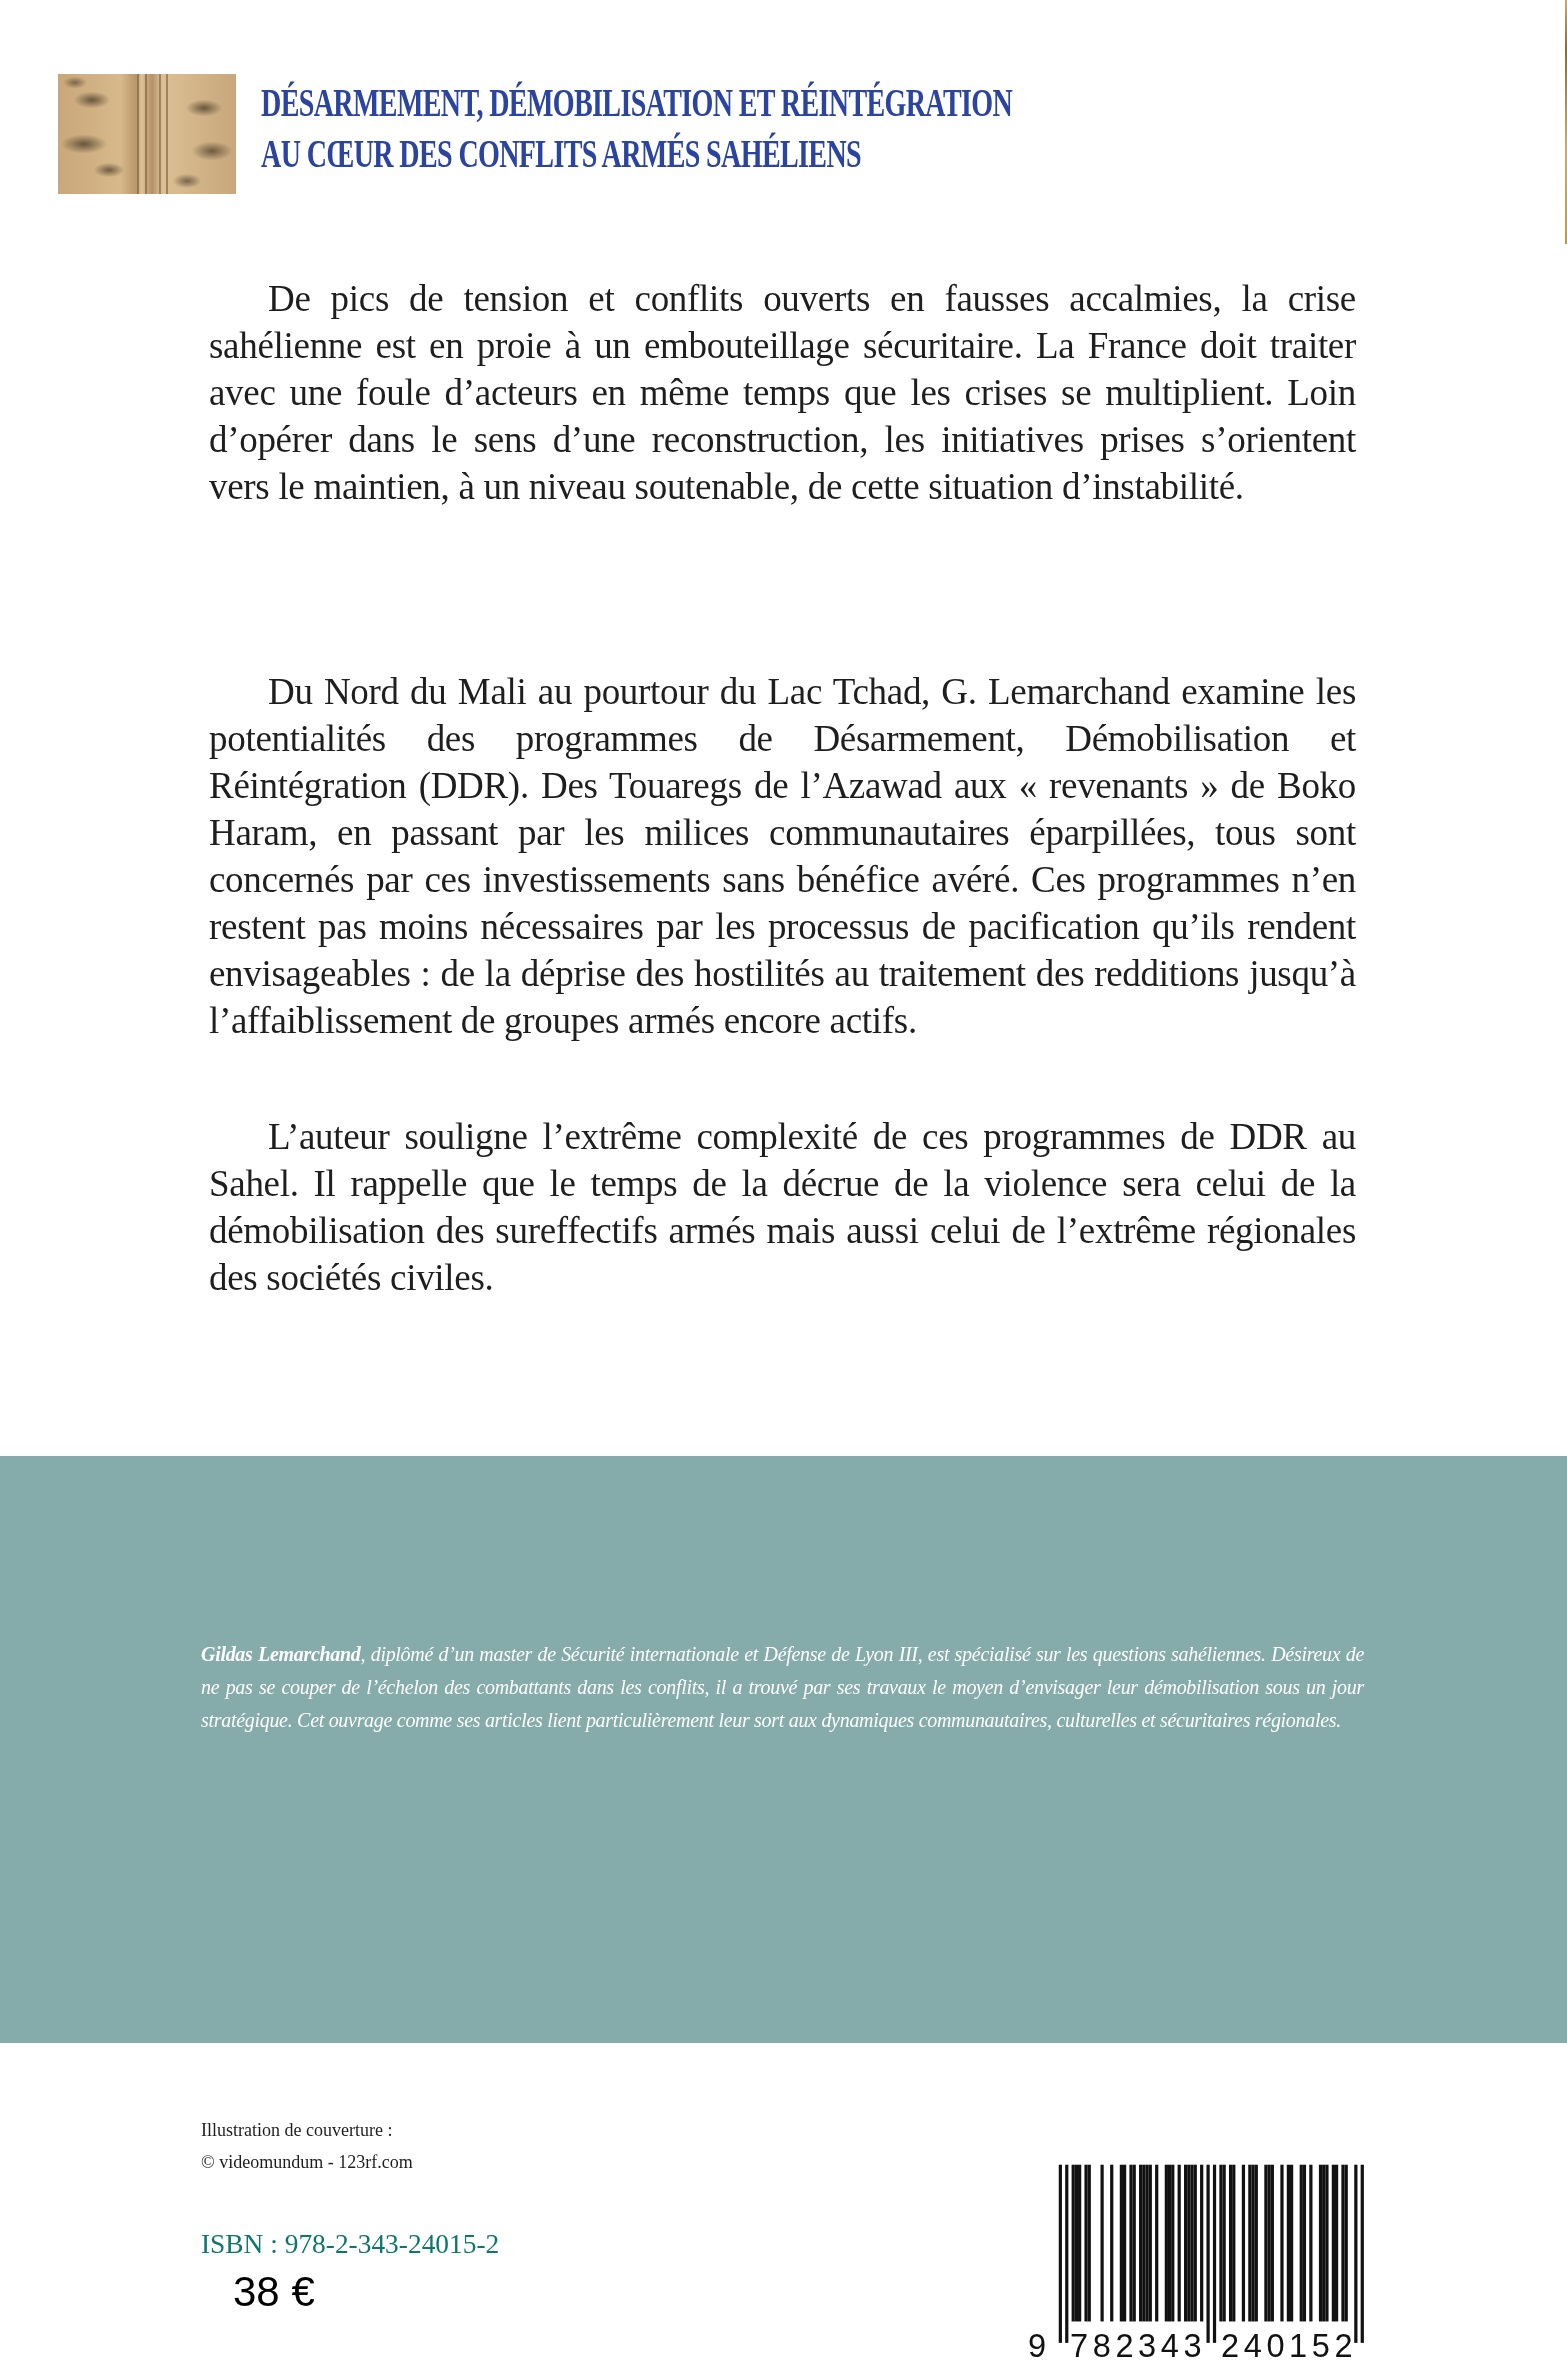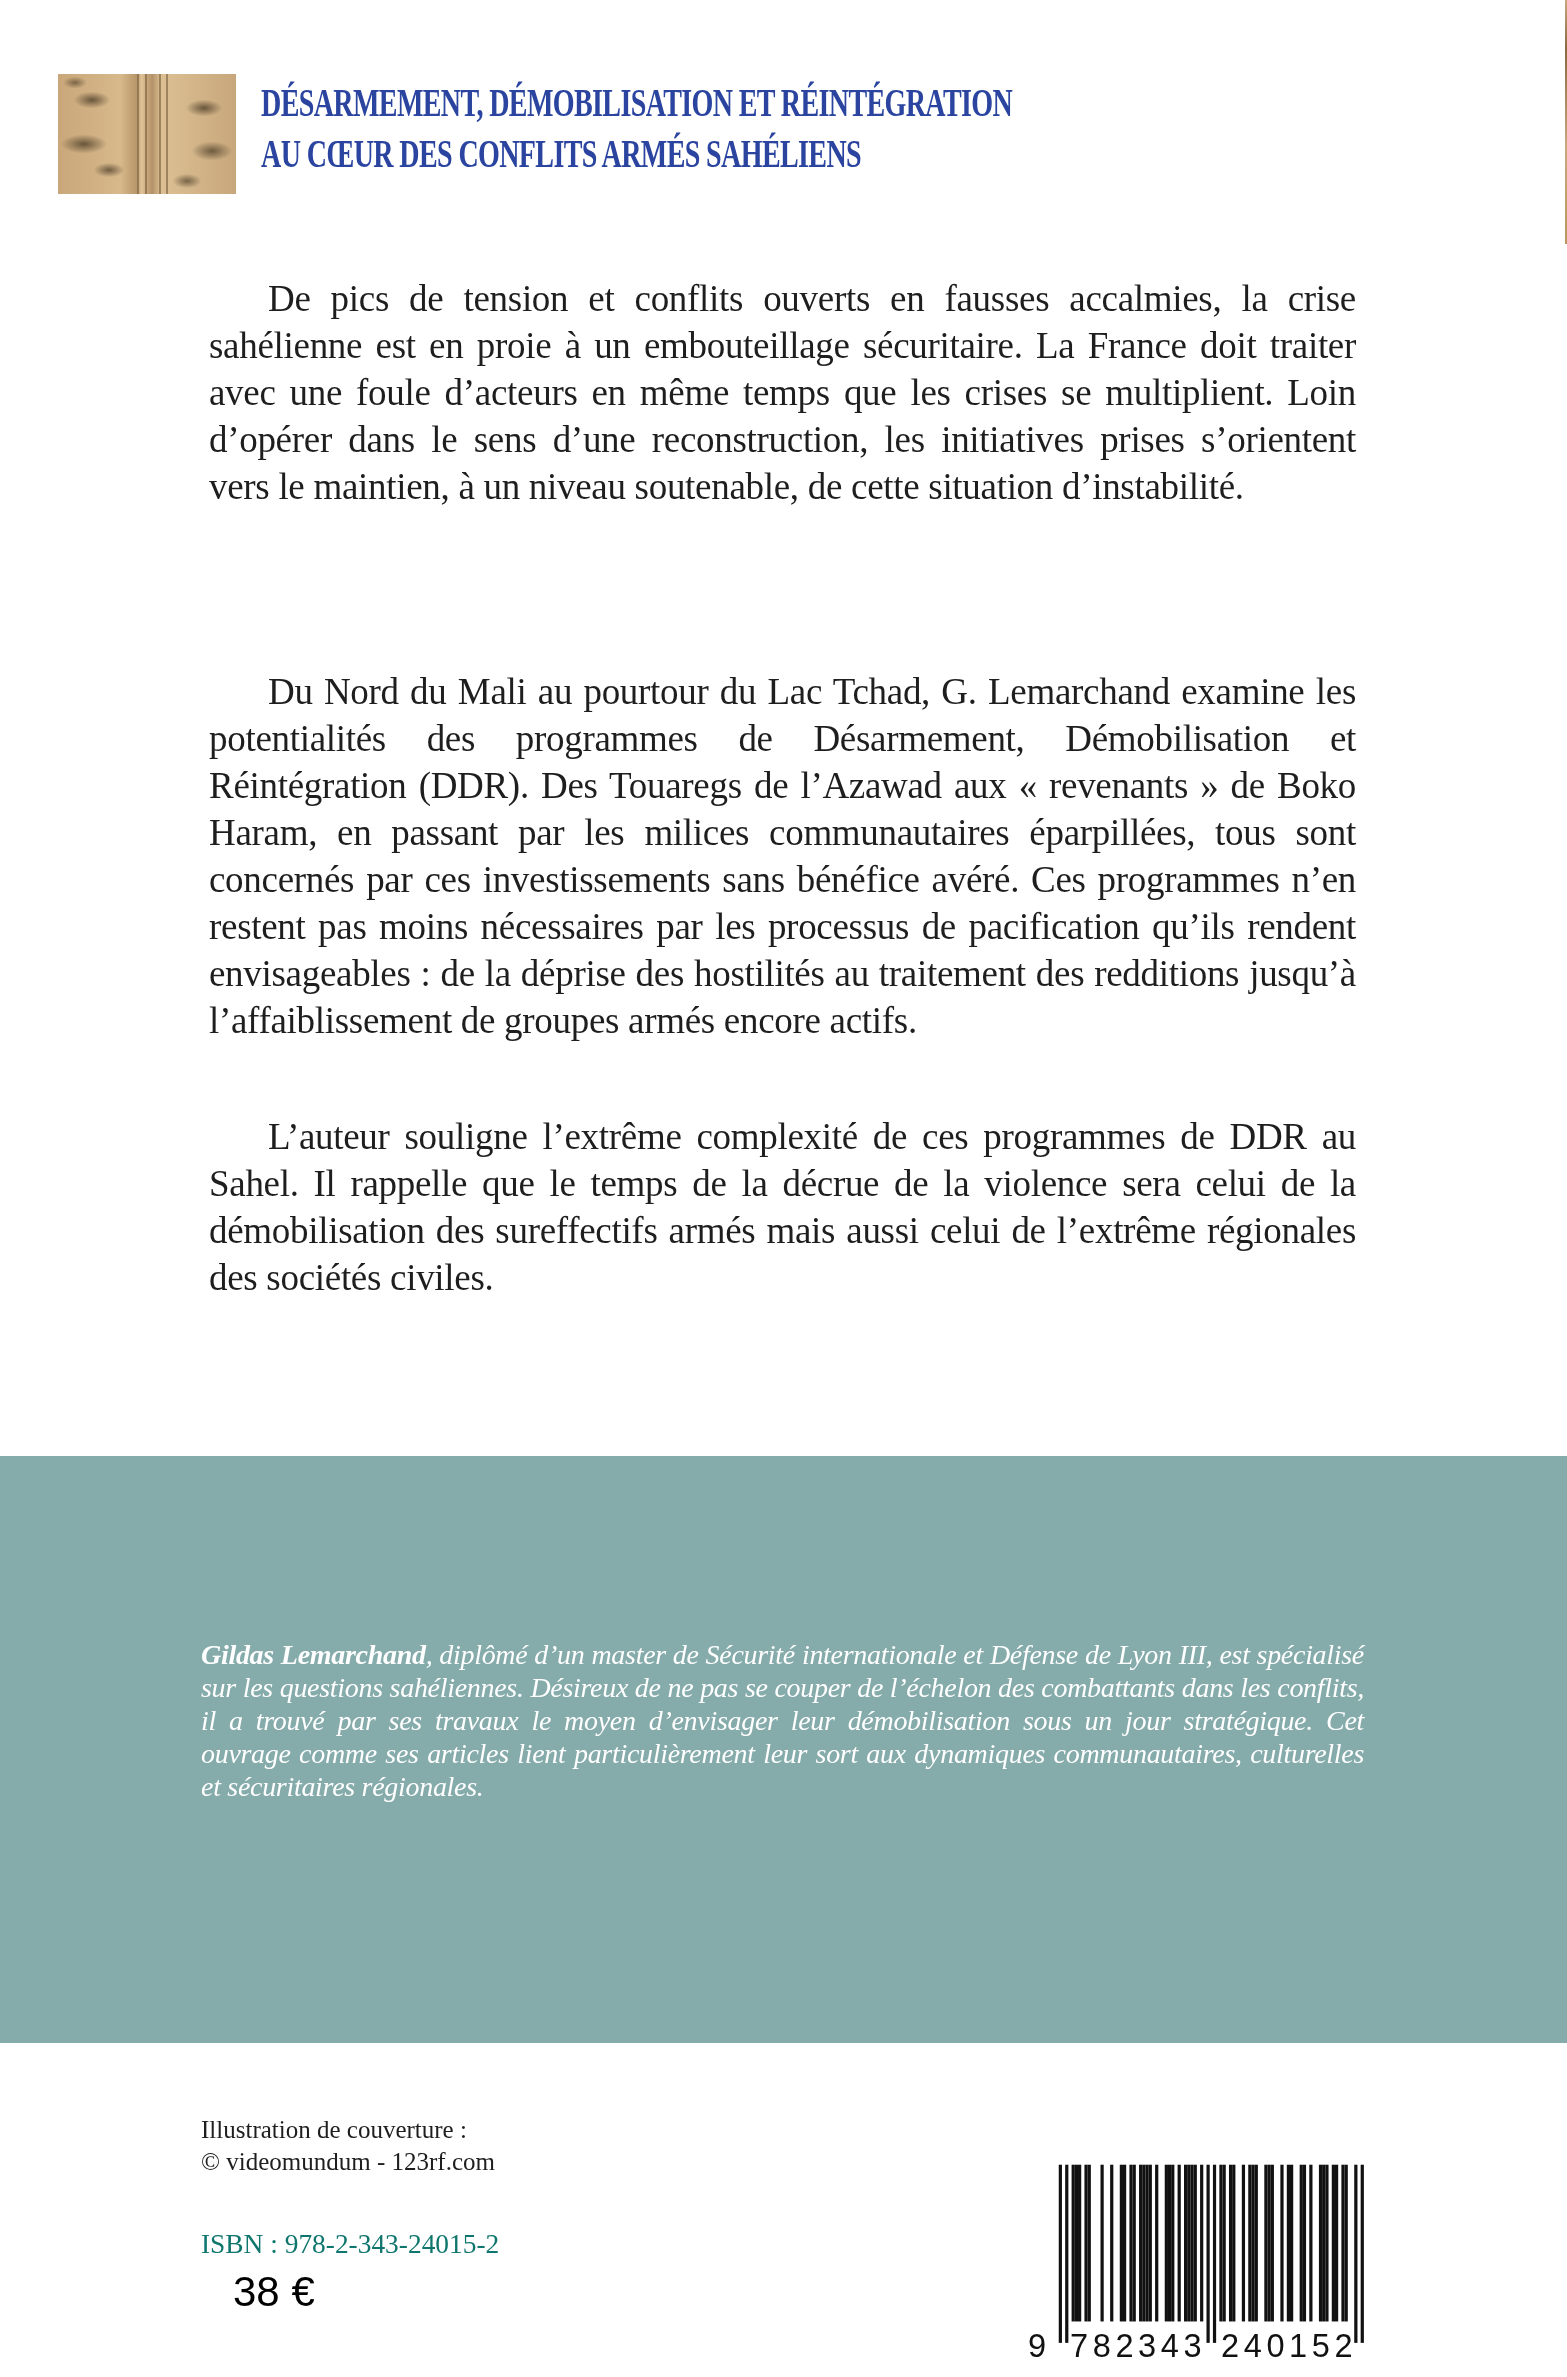--- a/index.html
+++ b/index.html
@@ -48,27 +48,27 @@
   #p2 { top: 660px; }
   #p3 { top: 1105px; }
 
   .bio-band {
     position: absolute; left: 0; top: 1456px; width: 1568px; height: 587px;
     background: #86abab;
   }
   .bio {
     position: absolute; left: 201px; top: 182px; width: 1163px; margin: 0;
     font-style: italic; color: #ffffff;
-    font-size: 28px; line-height: 33px; text-align: justify; letter-spacing: -0.3px;
+    font-size: 20px; line-height: 33px; text-align: justify; letter-spacing: -0.3px;
   }
   .bio b { font-weight: bold; }
 
   .credits {
     position: absolute; left: 201px; top: 2114px;
-    font-size: 25px; line-height: 32px; color: #1e1e1e;
+    font-size: 18px; line-height: 32px; color: #1e1e1e;
   }
   .credits div { white-space: nowrap; }
   .isbn {
     position: absolute; left: 201px; top: 2228px;
     font-size: 27.4px; line-height: 33px; color: #0f766e; white-space: nowrap;
   }
   .price {
     position: absolute; left: 200px; top: 2269px;
     font-family: "Liberation Sans", "DejaVu Sans", sans-serif;
     font-size: 42px; line-height: 46px; color: #000; white-space: nowrap; margin-left: 33px;

